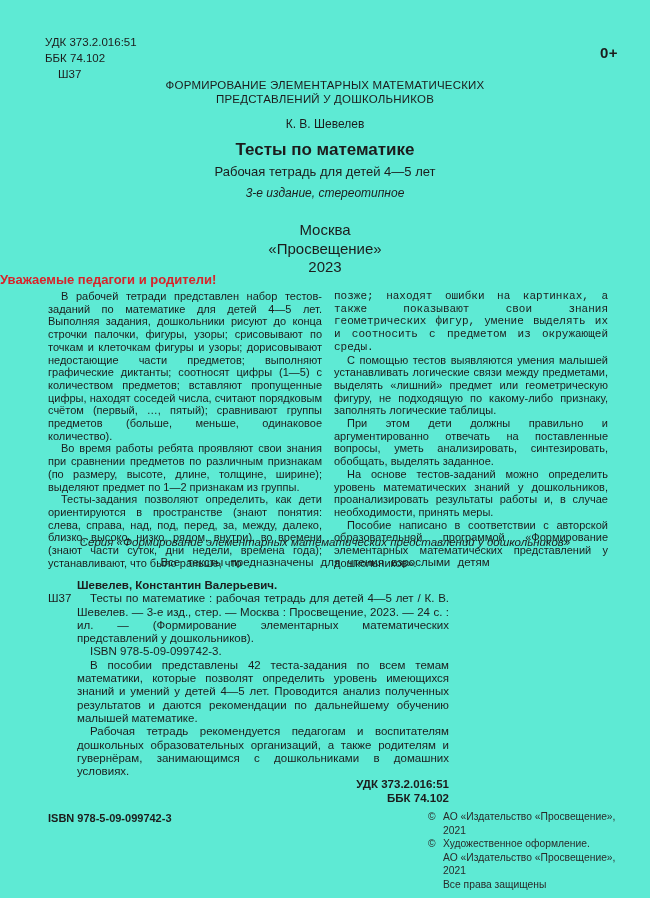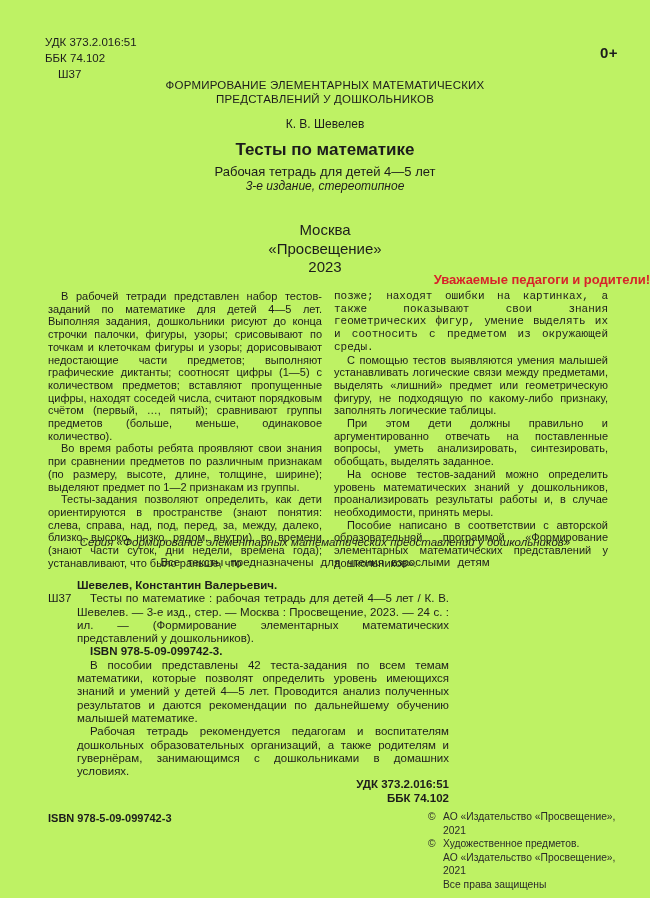--- a/index.html
+++ b/index.html
@@ -1,52 +1,52 @@
 <!DOCTYPE html>
 <html lang="ru"><head>
 <meta charset="utf-8">
 <style>
   html,body{margin:0;padding:0;background:#ffffff;}
   body{font-family:"Liberation Sans", sans-serif;color:#1c1c1c;}
-  .page{position:relative;width:650px;height:898px;background:#bef264;overflow:hidden;}
+  .page{position:relative;width:650px;height:898px;background:#5eead4;overflow:hidden;}
 
   
   .top-codes{position:absolute;left:45px;top:34px;font-size:11.5px;line-height:16px;}
   .top-codes .shelf-line{padding-left:13px;}
   .age-badge{position:absolute;right:32px;top:44px;font-size:15px;font-weight:bold;letter-spacing:.5px;}
 
   
   .head-center{position:absolute;left:0;top:78px;width:100%;text-align:center;}
   .series-head{font-size:11.5px;line-height:14px;letter-spacing:.2px;}
   .author{margin-top:11px;font-size:12px;}
   .book-title{margin-top:9px;font-size:17px;font-weight:bold;}
   .book-subtitle{margin-top:4px;font-size:13px;}
-  .edition{font-size:12px;font-style:italic;}
+  .edition{margin-top:7px;font-size:12px;font-style:italic;}
 
   .imprint{position:absolute;left:0;top:221px;width:100%;text-align:center;font-size:15px;line-height:18.5px;}
 
-  .greeting{position:absolute;left:0;top:272px;width:100%;text-align:right;font-size:13px;font-weight:bold;}
+  .greeting{position:absolute;left:0;top:272px;width:100%;text-align:left;font-size:13px;font-weight:bold;}
 
   
   .columns{position:absolute;left:48px;top:290px;width:565px;display:flex;gap:12px;}
   .col{width:274px;font-size:11px;line-height:12.7px;text-align:justify;}
   .col p{margin:0;text-indent:13px;}
   .col p.no-indent{text-indent:0;font-family:Liberation Mono, monospace;}
 
   
   .series-line{position:absolute;left:0;top:536px;width:100%;text-align:center;font-size:11.5px;font-style:italic;}
   .reading-note{position:absolute;left:0;top:556px;width:100%;text-align:center;font-size:11.5px;word-spacing:4px;}
 
   
   .catalog{position:absolute;left:77px;top:579px;width:372px;font-size:11.5px;line-height:13.3px;}
   .catalog p{margin:0;}
   .cat-author{font-weight:bold;}
   .bib-main{position:relative;text-indent:13px;text-align:justify;}
   .bib-main .shelf-code{position:absolute;left:-29px;top:0;text-indent:0;}
-  .isbn-line{text-indent:13px;font-weight:bold;}
+  .isbn-line{text-indent:13px;font-weight:normal;}
   .annot{text-indent:13px;text-align:justify;}
   .cat-codes{font-weight:bold;text-align:right;margin-top:2px;}
 
   
   .isbn-footer{position:absolute;left:48px;top:812px;font-size:11px;font-weight:bold;}
   .copyrights{position:absolute;left:428px;top:810px;width:200px;font-size:10.3px;line-height:13.5px;color:#2a2a2a;}
   .copyrights .line{position:relative;padding-left:15px;}
   .copyrights .line .c-sign{position:absolute;left:0;top:0;}
 </style>
 </head>
@@ -106,18 +106,18 @@
     <p class="annot">В пособии представлены 42 теста-задания по всем темам математики, которые позволят определить уровень имеющихся знаний и умений у детей 4—5 лет. Проводится анализ полученных результатов и даются рекомендации по дальнейшему обучению малышей математике.</p>
     <p class="annot">Рабочая тетрадь рекомендуется педагогам и воспитателям дошкольных образовательных организаций, а также родителям и гувернёрам, занимающимся с дошкольниками в домашних условиях.</p>
     <p class="cat-codes">УДК 373.2.016:51</p>
     <p class="cat-codes">ББК 74.102</p>
   </div>
 
   <div class="isbn-footer">ISBN 978-5-09-099742-3</div>
 
   <div class="copyrights">
     <div class="line"><span class="c-sign">©</span><span>АО «Издательство «Просвещение», 2021</span></div>
-    <div class="line"><span class="c-sign">©</span><span>Художественное предметов.</span></div>
+    <div class="line"><span class="c-sign">©</span><span>Художественное оформление.</span></div>
     <div class="line"><span>АО «Издательство «Просвещение», 2021</span></div>
     <div class="line"><span>Все права защищены</span></div>
   </div>
 
 </div>
 
 </body></html>

